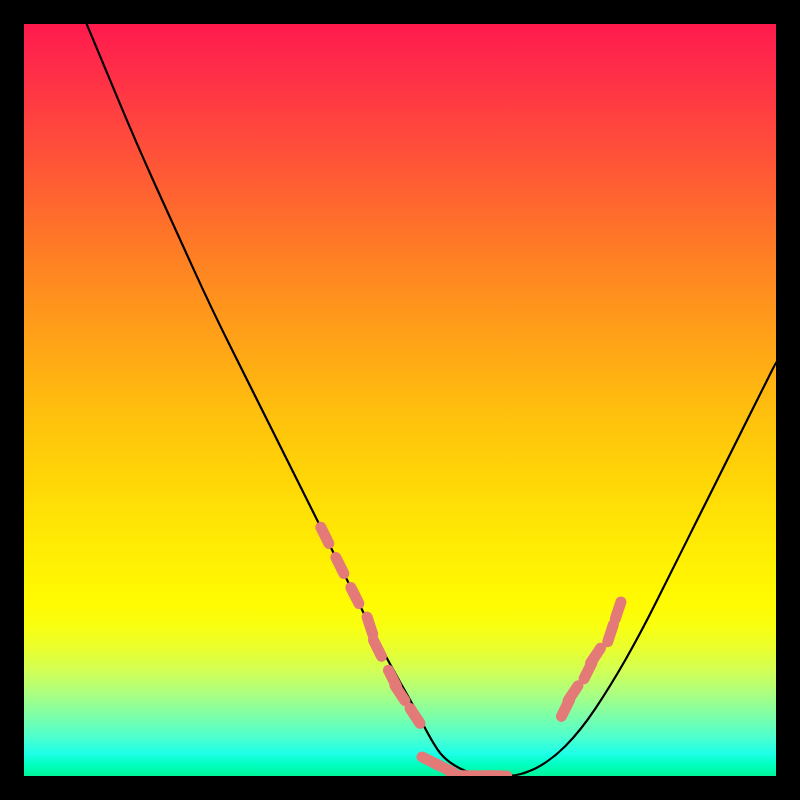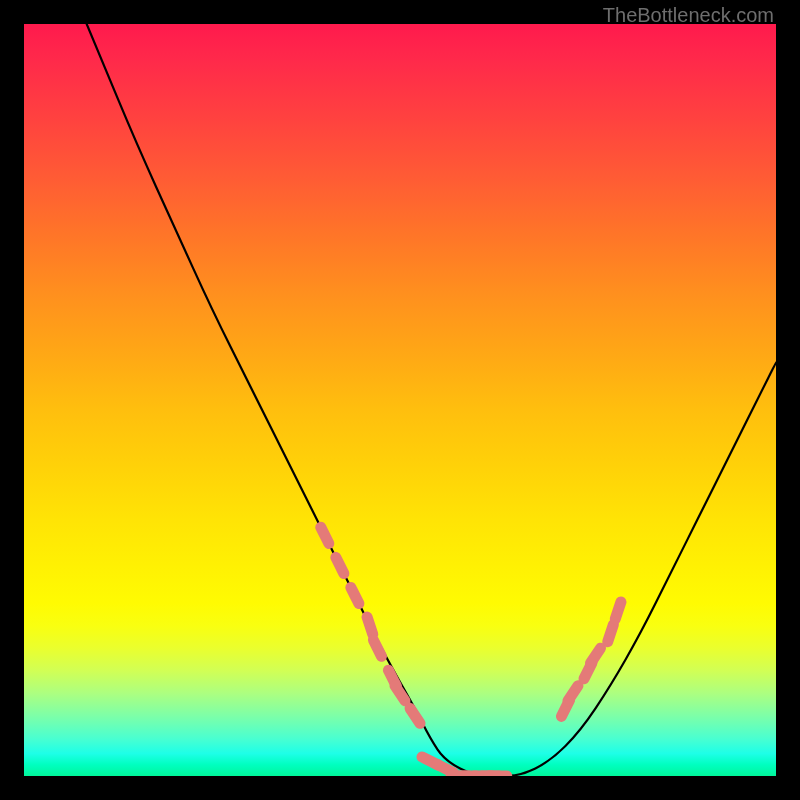--- a/index.html
+++ b/index.html
@@ -107,15 +107,14 @@
           <line x1="537.4150776405003" y1="692.3698447189993" x2="545.4649223594996" y2="676.2701552810008" stroke="#e47a78" stroke-width="11" stroke-linecap="round"></line>
           <line x1="543.967698233973" y1="676.7684526490406" x2="553.9523017660271" y2="661.7915473509594" stroke="#e47a78" stroke-width="11" stroke-linecap="round"></line>
           <line x1="559.9750776405004" y1="654.7698447189993" x2="568.0249223594996" y2="638.6701552810008" stroke="#e47a78" stroke-width="11" stroke-linecap="round"></line>
           <line x1="566.5276982339728" y1="639.1684526490405" x2="576.5123017660271" y2="624.1915473509594" stroke="#e47a78" stroke-width="11" stroke-linecap="round"></line>
           <line x1="583.7139501058485" y1="617.6581496824547" x2="589.4060498941516" y2="600.5818503175453" stroke="#e47a78" stroke-width="11" stroke-linecap="round"></line>
           <line x1="591.2339501058485" y1="595.0981496824546" x2="596.9260498941516" y2="578.0218503175453" stroke="#e47a78" stroke-width="11" stroke-linecap="round"></line>
         </g>
     </svg>
   </div>
 
-  <div class="watermark">TheBottleneck.com</div>
 
 </div>
 
 </body></html>

